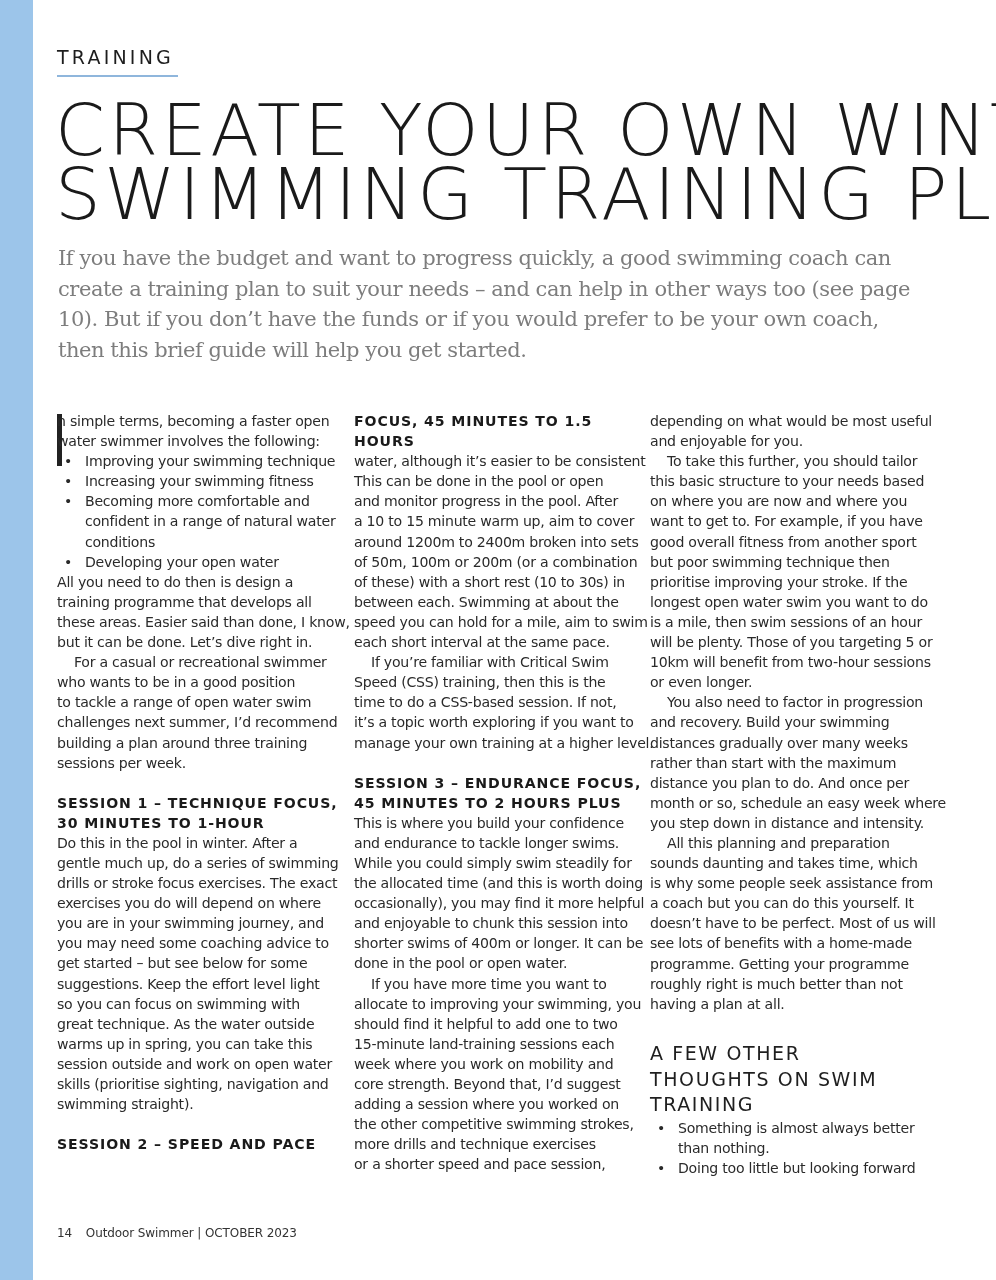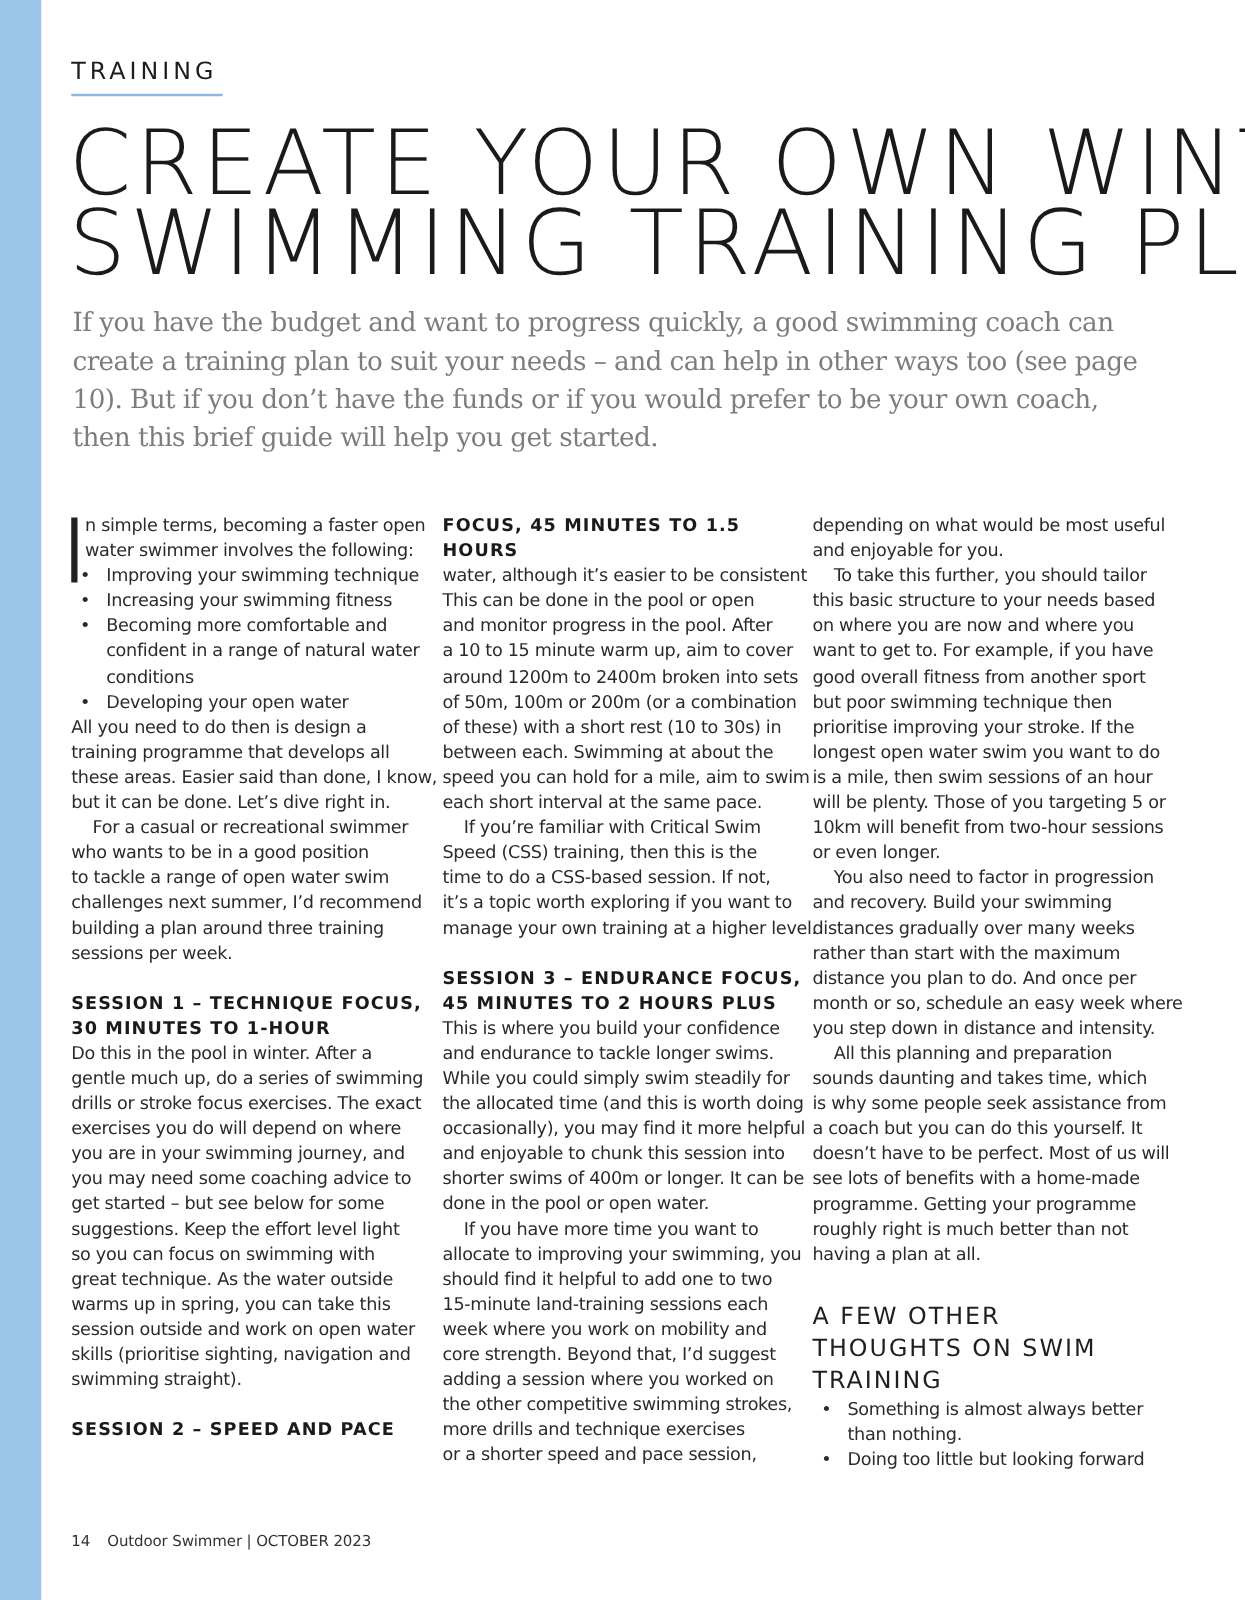--- a/index.html
+++ b/index.html
@@ -37,21 +37,21 @@
   .ln { display: block; height: 20.1px; }
   .ind { padding-left: 17px; }
   .bul { display: block; height: 20.1px; position: relative; padding-left: 28px; }
   .bul .dot { position: absolute; left: 7px; top: 0; }
   .bulc { display: block; height: 20.1px; padding-left: 28px; }
   .head {
     display: block; height: 20.1px; font-weight: bold; letter-spacing: 0.9px; font-size: 14.1px; color: #1a1a1a;
   }
   .gap { display: block; height: 20px; }
   .dropcap-bar { position: absolute; left: 57px; top: 414px; width: 5px; height: 52px; background: #222; }
-  .dropcap-first { padding-left: 11px; }
+  .dropcap-first { }
   .subhead {
     display: block; font-size: 19px; line-height: 25.7px; letter-spacing: 1.6px; color: #1f1f1f; height: 25.7px;
   }
   .footer {
     position: absolute; left: 57px; top: 1226px; font-family: "DejaVu Sans", sans-serif;
     font-size: 12px; color: #333; letter-spacing: -0.1px;
   }
   .footer .pg { margin-right: 10px; }
 </style>
 </head>

